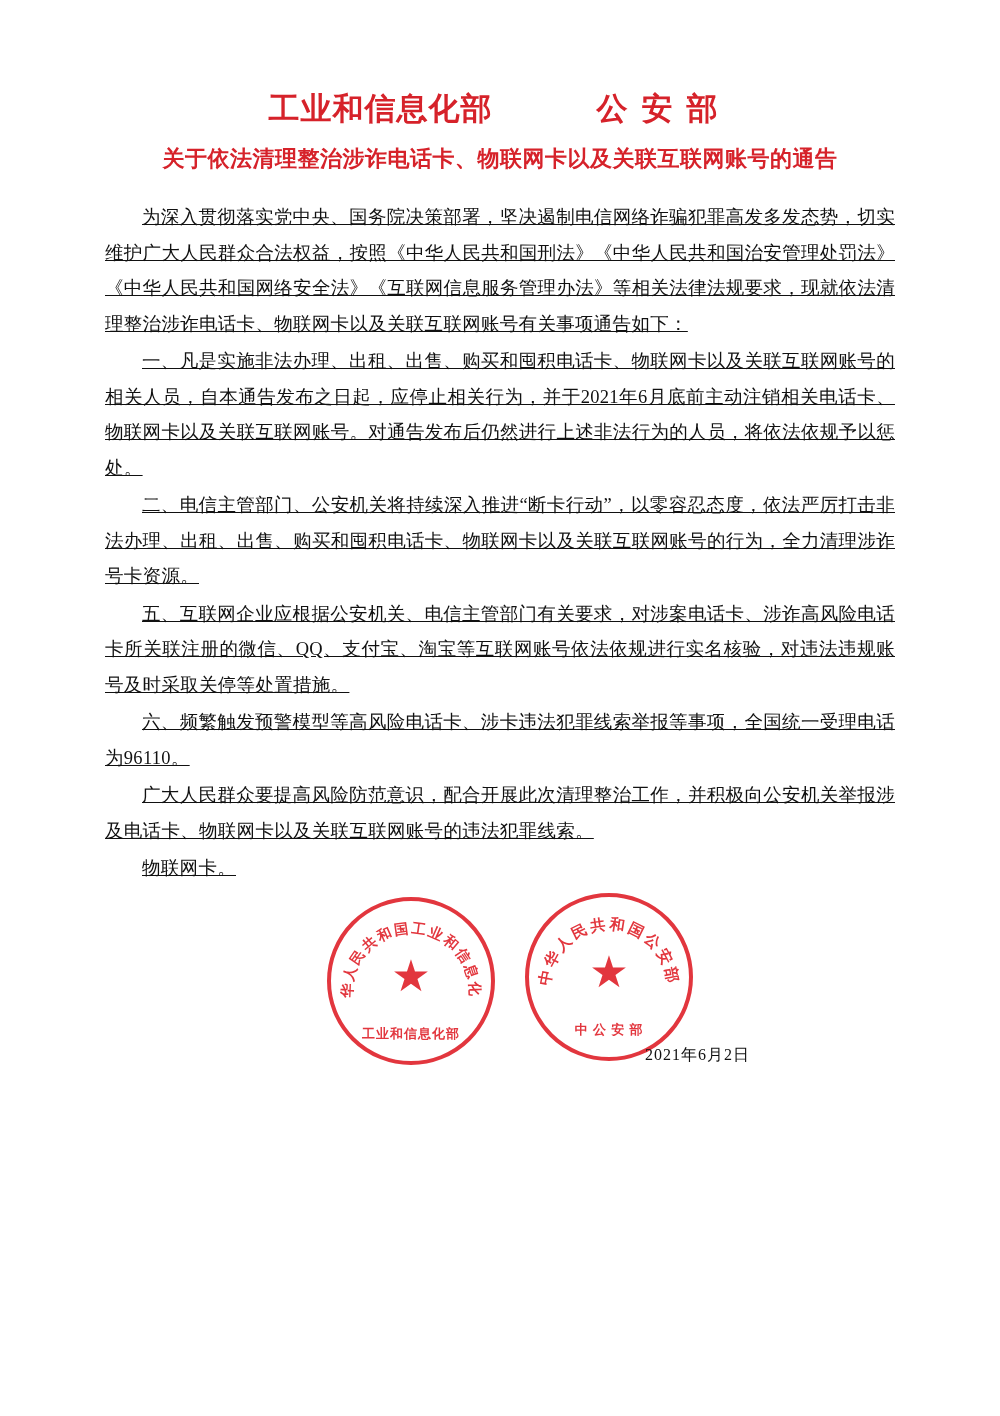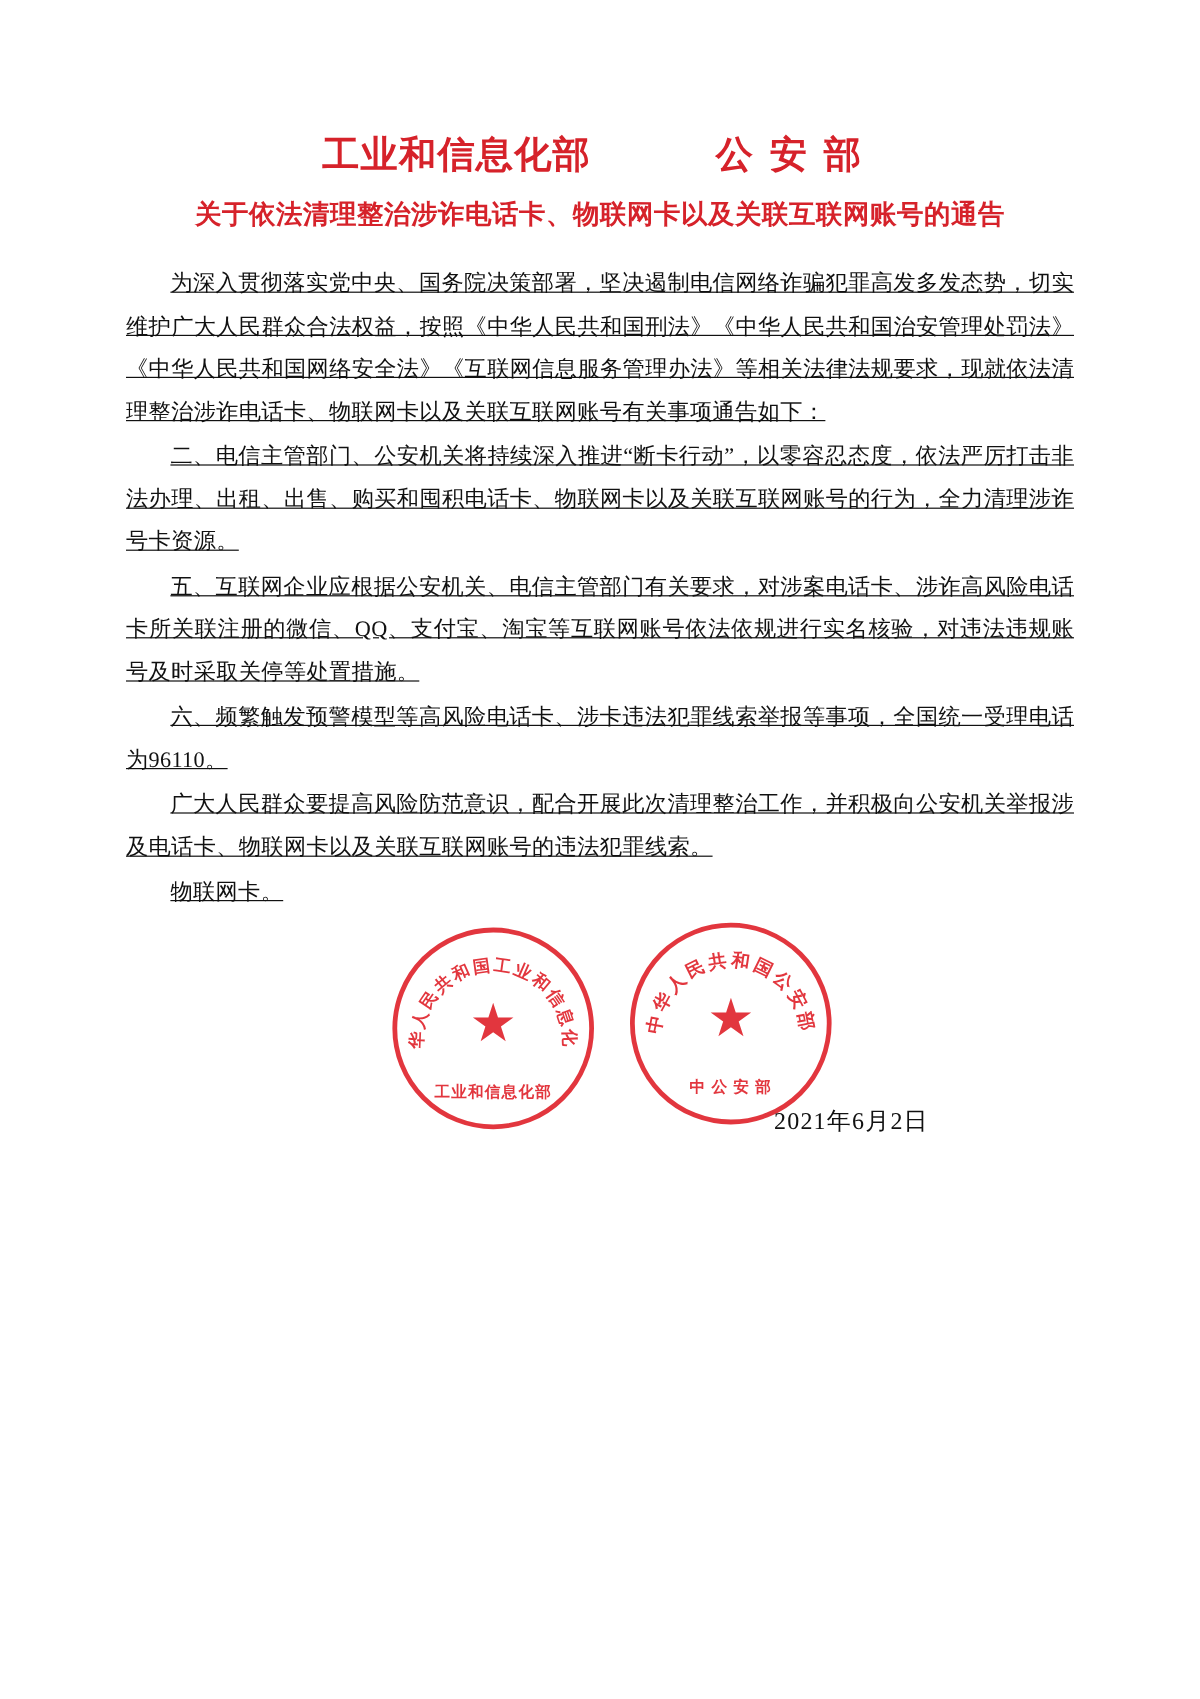--- a/index.html
+++ b/index.html
@@ -12,21 +12,21 @@
     background: #ffffff;
     font-family: "Liberation Serif", "DejaVu Serif", serif;
     color: #1a1a1a;
     overflow: hidden;
   }
   .page {
     position: relative;
     width: 1000px;
     height: 1416px;
     box-sizing: border-box;
-    padding: 90px 105px 0 105px;
+    padding: 70px 105px 0 105px;
   }
   .org-header {
     display: flex;
     justify-content: center;
     align-items: baseline;
     gap: 96px;
     color: #d6222a;
     font-family: "Liberation Serif", "DejaVu Serif", serif;
     font-weight: bold;
     font-size: 31px;
@@ -106,39 +106,40 @@
     text-align: center;
     color: #e0262e;
     font-size: 13px;
     font-weight: bold;
     letter-spacing: 1px;
   }
   .seal-date {
     position: absolute;
     left: 540px;
     top: 152px;
-    font-size: 20px;
+    font-size: 16px;
     color: #111;
     letter-spacing: 1px;
   }
 </style>
 </head>
 <body>
 
 <div class="page">
 
   <div class="org-header">
     <span class="org-1">工业和信息化部</span>
     <span class="org-2">公安部</span>
   </div>
 
   <div class="doc-title">关于依法清理整治涉诈电话卡、物联网卡以及关联互联网账号的通告</div>
 
   <div class="body-text">
     <p>为深入贯彻落实党中央、国务院决策部署，坚决遏制电信网络诈骗犯罪高发多发态势，切实维护广大人民群众合法权益，按照《中华人民共和国刑法》《中华人民共和国治安管理处罚法》《中华人民共和国网络安全法》《互联网信息服务管理办法》等相关法律法规要求，现就依法清理整治涉诈电话卡、物联网卡以及关联互联网账号有关事项通告如下：</p>
+    <p>一、凡是实施非法办理、出租、出售、购买和囤积电话卡、物联网卡以及关联互联网账号的相关人员，自本通告发布之日起，应停止相关行为，并于2021年6月底前主动注销相关电话卡、物联网卡以及关联互联网账号。对通告发布后仍然进行上述非法行为的人员，将依法依规予以惩处。</p>
     <p>二、电信主管部门、公安机关将持续深入推进“断卡行动”，以零容忍态度，依法严厉打击非法办理、出租、出售、购买和囤积电话卡、物联网卡以及关联互联网账号的行为，全力清理涉诈号卡资源。</p>
     <p>五、互联网企业应根据公安机关、电信主管部门有关要求，对涉案电话卡、涉诈高风险电话卡所关联注册的微信、QQ、支付宝、淘宝等互联网账号依法依规进行实名核验，对违法违规账号及时采取关停等处置措施。</p>
     <p>六、频繁触发预警模型等高风险电话卡、涉卡违法犯罪线索举报等事项，全国统一受理电话为96110。</p>
     <p>广大人民群众要提高风险防范意识，配合开展此次清理整治工作，并积极向公安机关举报涉及电话卡、物联网卡以及关联互联网账号的违法犯罪线索。</p>
     <p>物联网卡。</p>
   </div>
 
   <div class="seals">
 
     <div class="seal seal-1">

